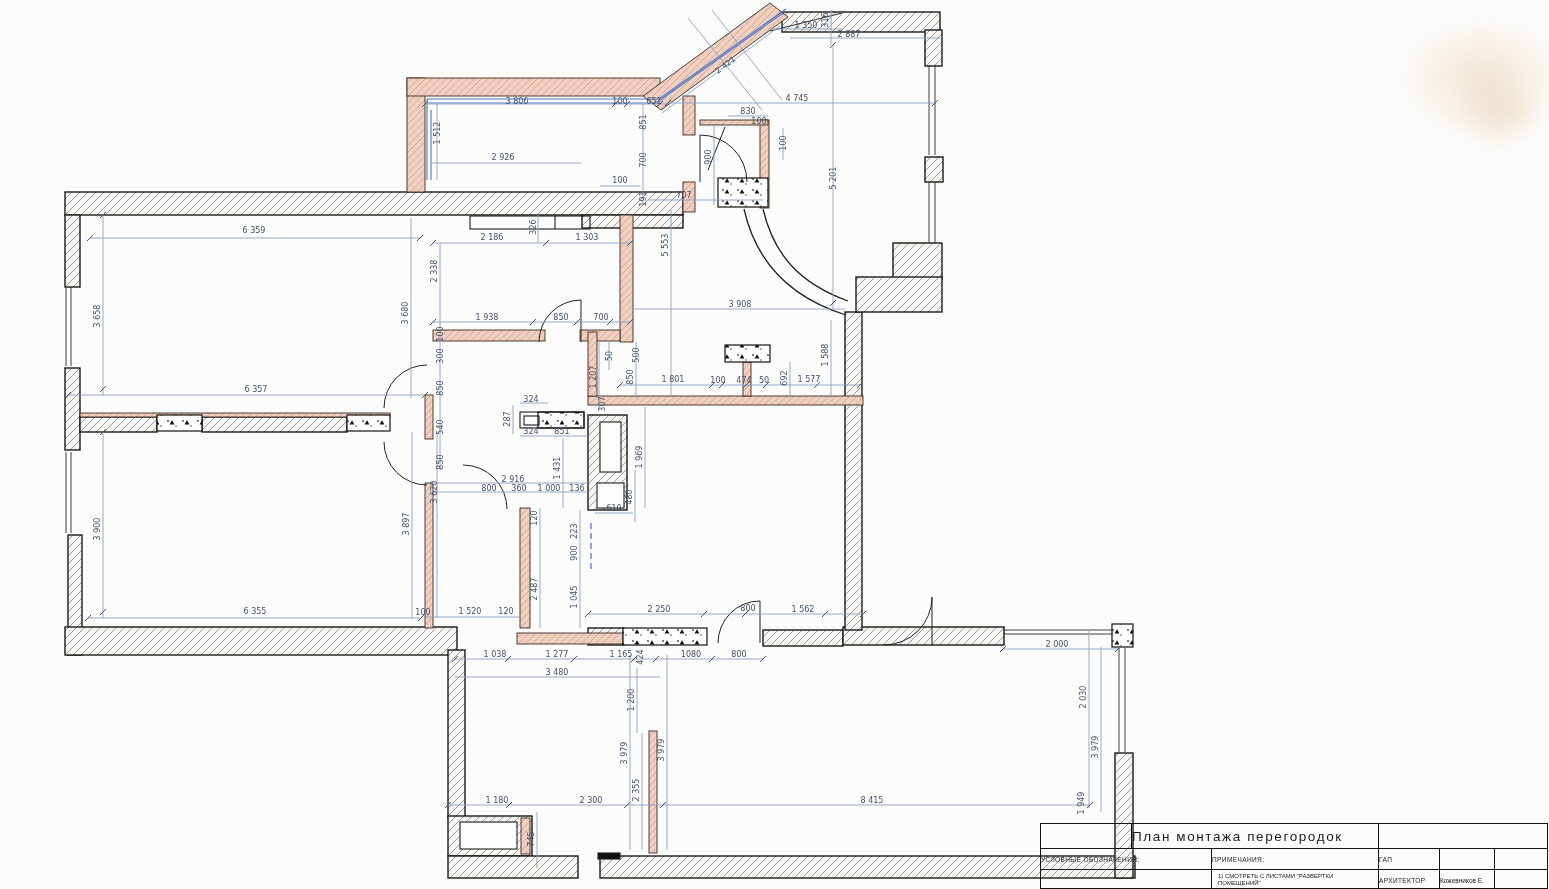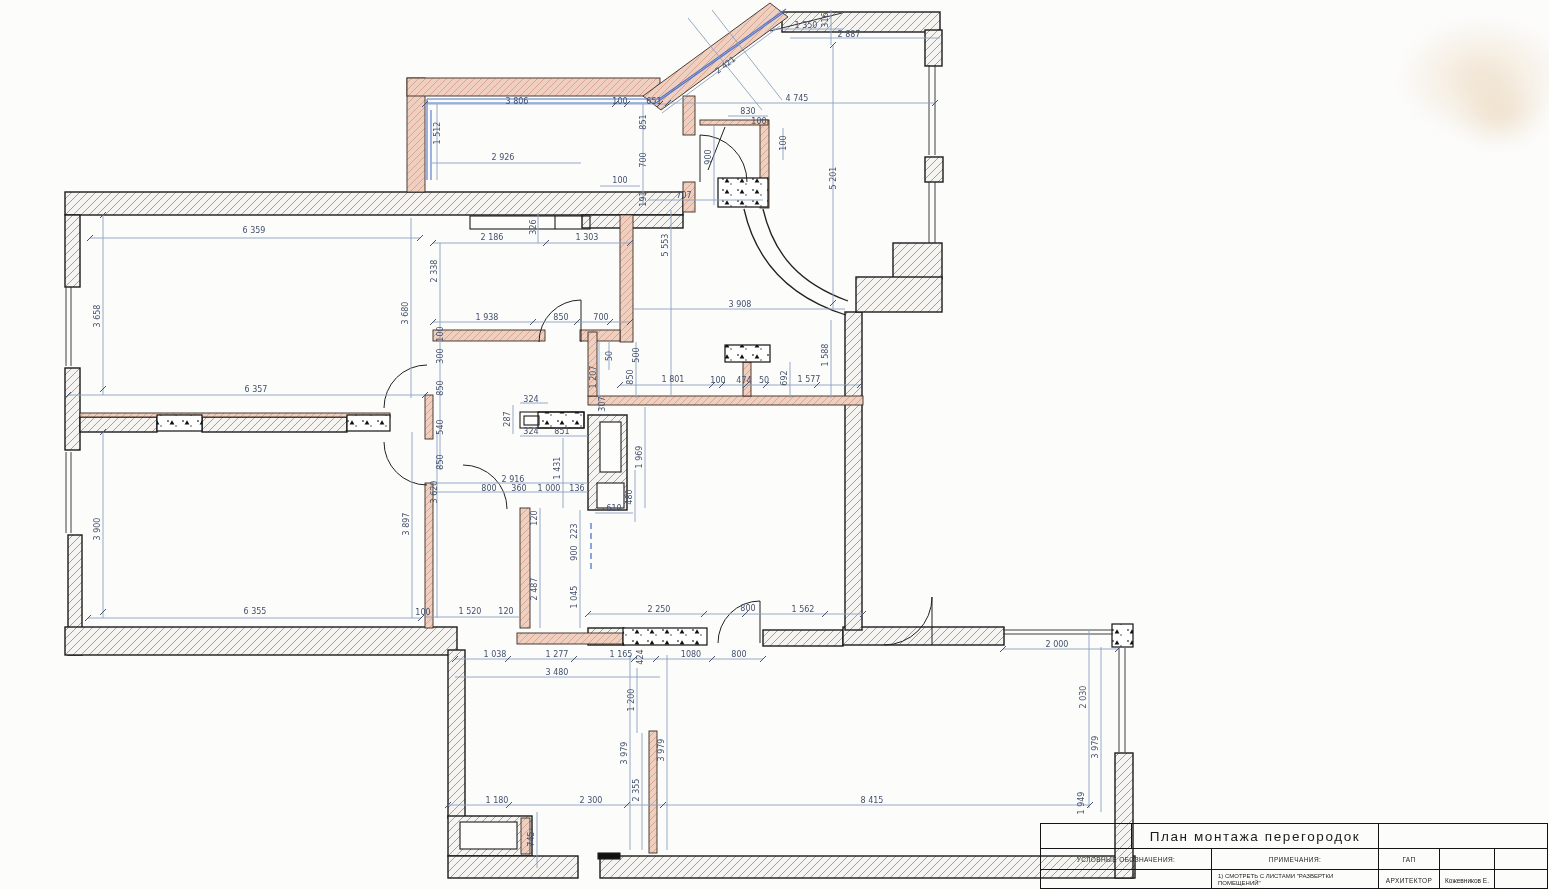--- a/index.html
+++ b/index.html
@@ -14,21 +14,21 @@
   .sm2{left:1455px;top:78px;width:90px;height:70px;
        background:radial-gradient(closest-side,rgba(230,205,170,.5),rgba(230,205,170,0));}
   
   .tb{position:absolute;left:1040px;top:823px;width:508px;height:66px;
       border:1.7px solid #141414;box-sizing:border-box;color:#1c1c1c;}
   .tb .row{position:absolute;left:0;right:0;box-sizing:border-box;}
   .r1{top:0;height:24px;}
   .r2{top:24px;height:21px;border-top:1.5px solid #141414;}
   .r3{top:45px;height:21px;border-top:1.5px solid #141414;}
   .cell{position:absolute;top:0;bottom:0;box-sizing:border-box;border-left:1.4px solid #141414;
-        display:flex;align-items:center;justify-content:center;text-align:center;}
+        display:flex;align-items:center;text-align:center;}
   .cell.first{border-left:none;}
   .tb-title{font-size:13.5px;letter-spacing:1.6px;color:#1b1b1b;white-space:nowrap;}
   .lbl{font-size:6.5px;letter-spacing:.4px;}
   .note{font-size:6px;line-height:7px;text-align:left;padding:0 6px;}
   .name{font-size:6.5px;}
 </style>
 </head>
 <body>
 
 <div class="page">

